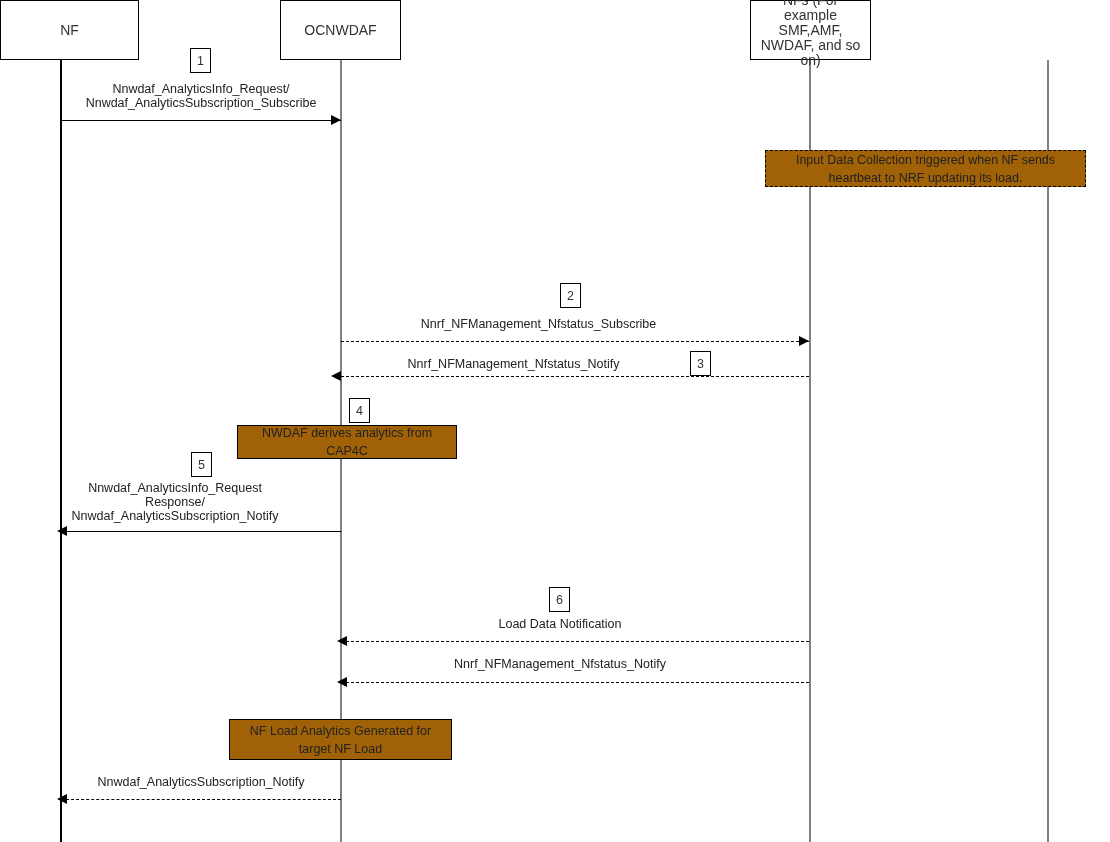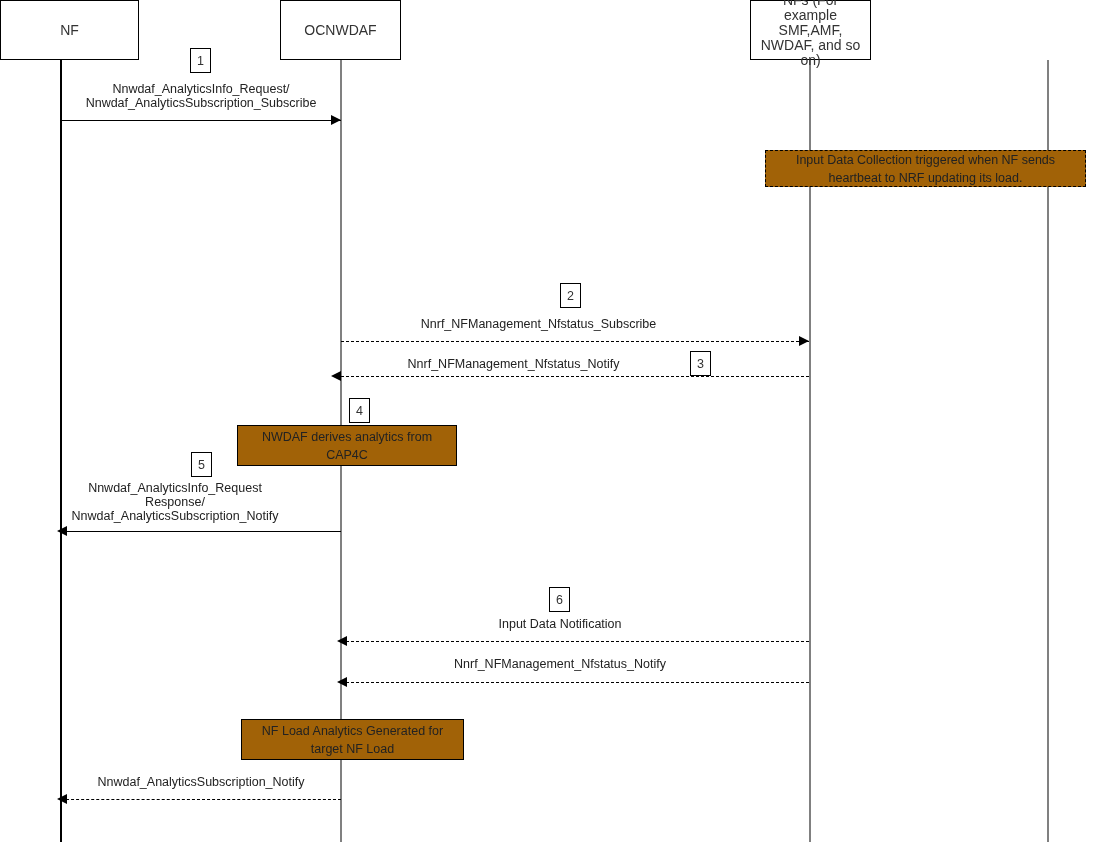--- a/index.html
+++ b/index.html
@@ -156,45 +156,45 @@
   <div class="step-badge" style="left:690px; top:351px;">
     <span>3</span>
   </div>
   <div class="msg-label" style="left:341px; top:357px; width:345px;">Nnrf_NFManagement_Nfstatus_Notify</div>
   <div class="msg-line dashed" style="left:341px; top:376px; width:468px;"></div>
   <div class="arrow-head left" style="left:331px; top:371px;"></div>
 
   <div class="step-badge" style="left:349px; top:398px;">
     <span>4</span>
   </div>
-  <div class="note-box solid" style="left:237px; top:425px; width:220px; height:41px;">
+  <div class="note-box solid" style="left:237px; top:425px; width:220px; height:34px;">
     <span>NWDAF derives analytics from CAP4C</span>
   </div>
 
   <div class="step-badge" style="left:191px; top:452px;">
     <span>5</span>
   </div>
   <div class="msg-label" style="left:61px; top:481px; width:228px;">Nnwdaf_AnalyticsInfo_Request
 Response/
 Nnwdaf_AnalyticsSubscription_Notify</div>
   <div class="msg-line" style="left:61px; top:531px; width:280px;"></div>
   <div class="arrow-head left" style="left:57px; top:526px;"></div>
 
   <div class="step-badge" style="left:549px; top:587px;">
     <span>6</span>
   </div>
-  <div class="msg-label" style="left:341px; top:617px; width:438px;">Input Data Notification</div>
+  <div class="msg-label" style="left:341px; top:617px; width:438px;">Load Data Notification</div>
   <div class="msg-line dashed" style="left:341px; top:641px; width:468px;"></div>
   <div class="arrow-head left" style="left:337px; top:636px;"></div>
 
   <div class="msg-label" style="left:341px; top:657px; width:438px;">Nnrf_NFManagement_Nfstatus_Notify</div>
   <div class="msg-line dashed" style="left:341px; top:682px; width:468px;"></div>
   <div class="arrow-head left" style="left:337px; top:677px;"></div>
 
-  <div class="note-box solid" style="left:229px; top:719px; width:223px; height:41px;margin-left:12px;">
+  <div class="note-box solid" style="left:229px; top:719px; width:223px; height:41px;">
     <span>NF Load Analytics Generated for target NF Load</span>
   </div>
 
   <div class="msg-label" style="left:61px; top:775px; width:280px;">Nnwdaf_AnalyticsSubscription_Notify</div>
   <div class="msg-line dashed" style="left:61px; top:799px; width:280px;"></div>
   <div class="arrow-head left" style="left:57px; top:794px;"></div>
 
 </div>
 
 </body></html>

